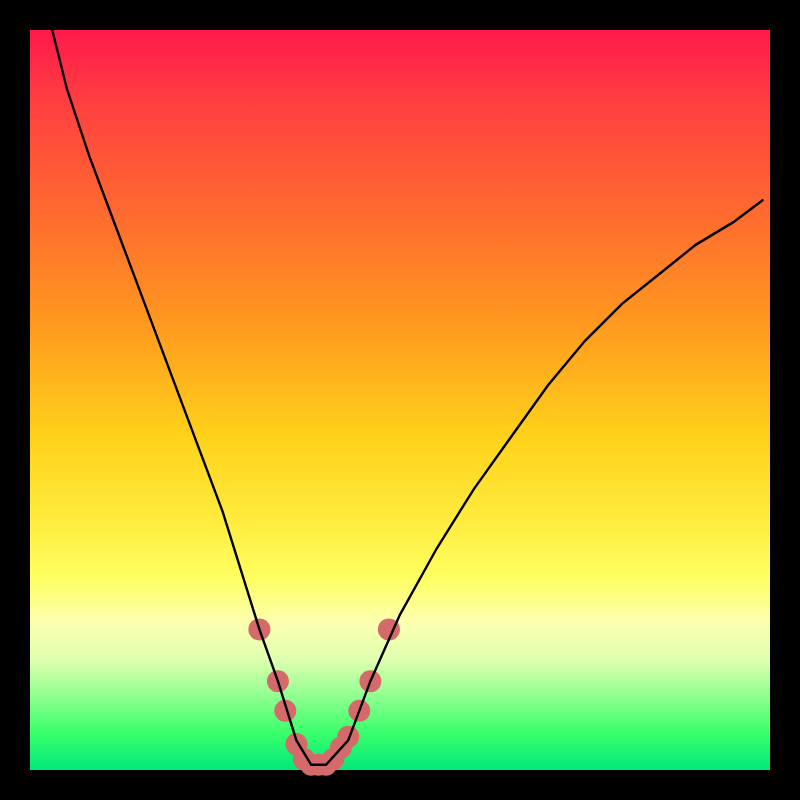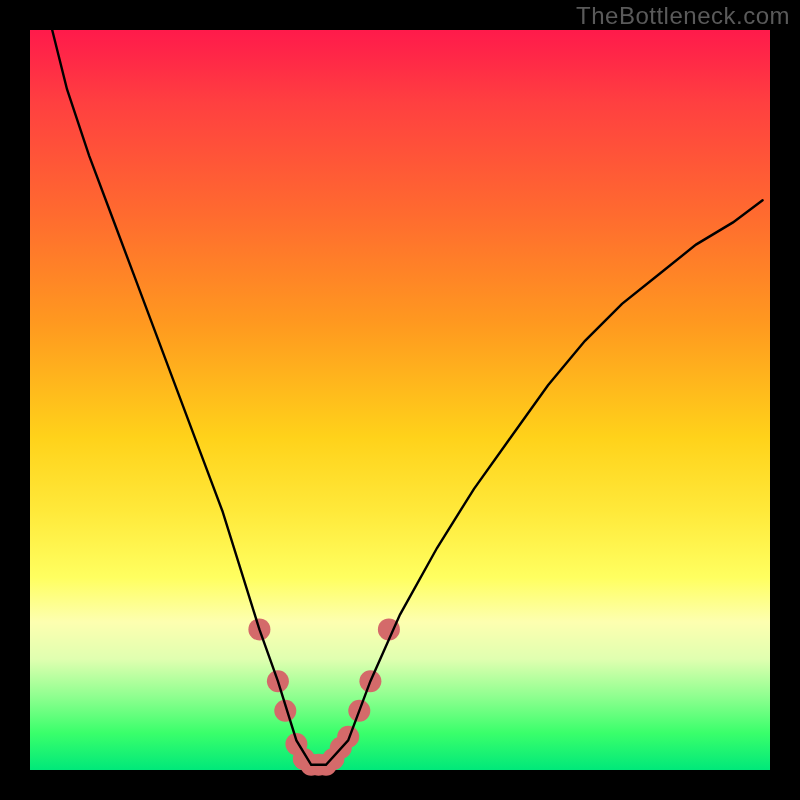--- a/index.html
+++ b/index.html
@@ -78,14 +78,13 @@
         <circle cx="303.40" cy="728.90" r="11" fill="#d46a6a"></circle>
         <circle cx="310.80" cy="717.80" r="11" fill="#d46a6a"></circle>
         <circle cx="318.20" cy="706.70" r="11" fill="#d46a6a"></circle>
         <circle cx="329.30" cy="680.80" r="11" fill="#d46a6a"></circle>
         <circle cx="340.40" cy="651.20" r="11" fill="#d46a6a"></circle>
         <circle cx="358.90" cy="599.40" r="11" fill="#d46a6a"></circle>
       </g>
     <path id="bottleneck-path" fill="none" stroke="#000" stroke-width="2.4" stroke-linecap="round" d="M22.20 0.00 L37.00 59.20 L59.20 125.80 L81.40 185.00 L103.60 244.20 L125.80 303.40 L148.00 362.60 L170.20 421.80 L192.40 481.00 L210.90 540.20 L229.40 599.40 L247.90 651.20 L266.40 710.40 L281.20 734.82 L296.00 734.82 L318.20 710.40 L340.40 651.20 L370.00 584.60 L407.00 518.00 L444.00 458.80 L481.00 407.00 L518.00 355.20 L555.00 310.80 L592.00 273.80 L629.00 244.20 L666.00 214.60 L703.00 192.40 L732.60 170.20"></path>
   </svg>
 
-  <div class="watermark">TheBottleneck.com</div>
 </div>
 
 </body></html>

